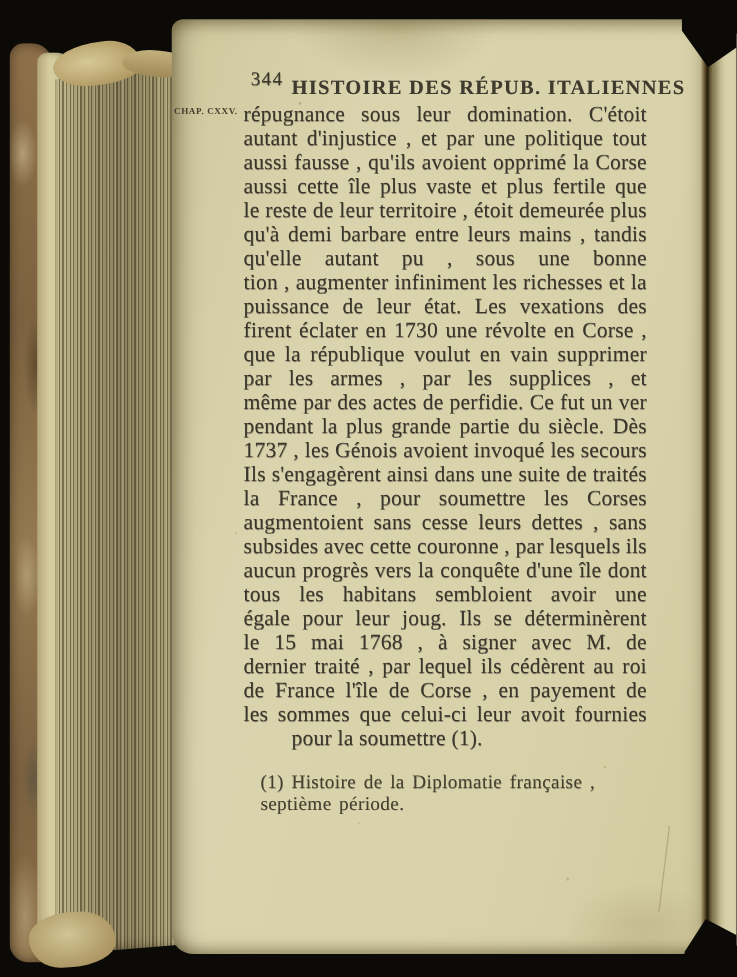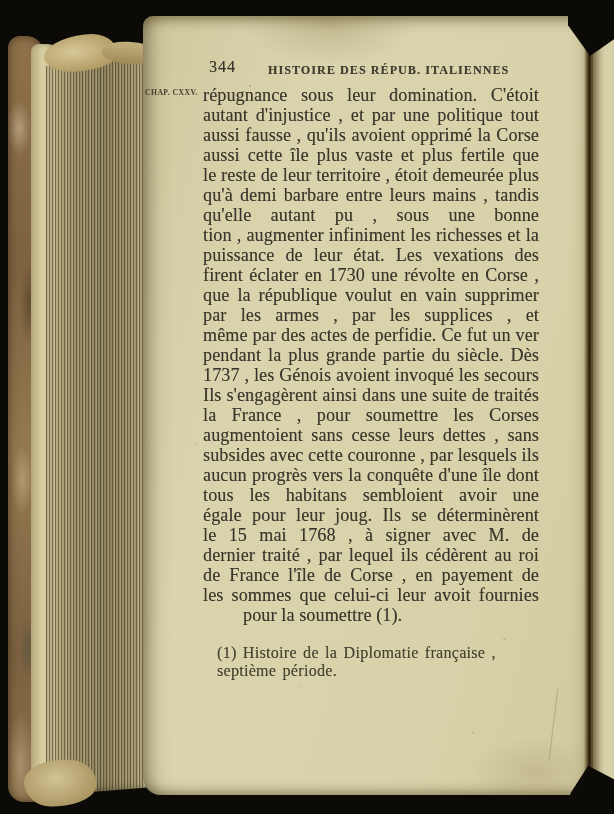--- a/index.html
+++ b/index.html
@@ -123,22 +123,22 @@
   }
 
   
   .text-layer { position: absolute; inset: 0; color: #3a362b; }
   .pageno {
     position: absolute; left: 209px; top: 58px;
     font-size: 16px; letter-spacing: 1px;
     text-shadow: 0.3px 0.3px 0 rgba(58,54,44,.55);
   }
   .running-header {
-    position: absolute; left: 268px; top: 63px;
-    font-size: 12px; font-weight: bold; letter-spacing: 1.1px;
+    position: absolute; left: 243px; top: 63px;
+    font-size: 17px; font-weight: bold; letter-spacing: 1.1px;
     color: #3f3a2e;
     text-shadow: 0.3px 0.3px 0 rgba(58,54,44,.4);
   }
   .margin-note {
     position: absolute; left: 145px; top: 88px;
     font-size: 7.6px; font-weight: bold; letter-spacing: 0.5px;
     color: #45402f;
   }
   .body-text {
     position: absolute; left: 203px; top: 85px; width: 336px;

